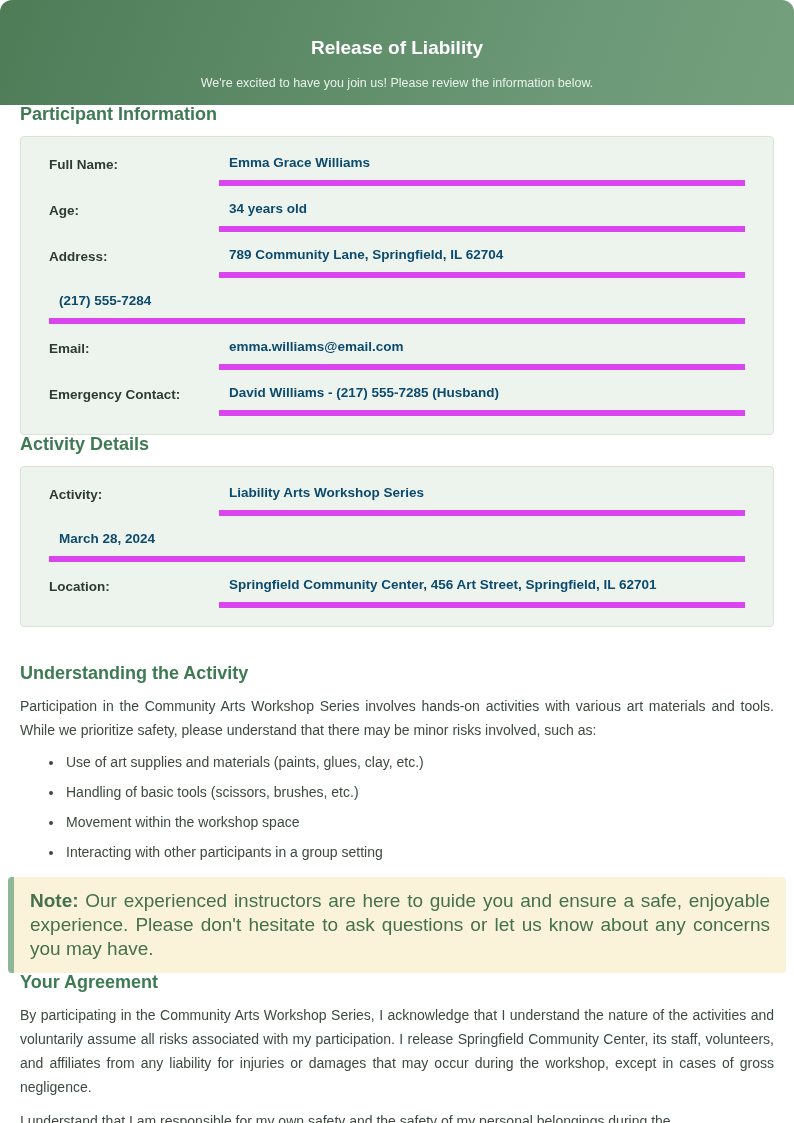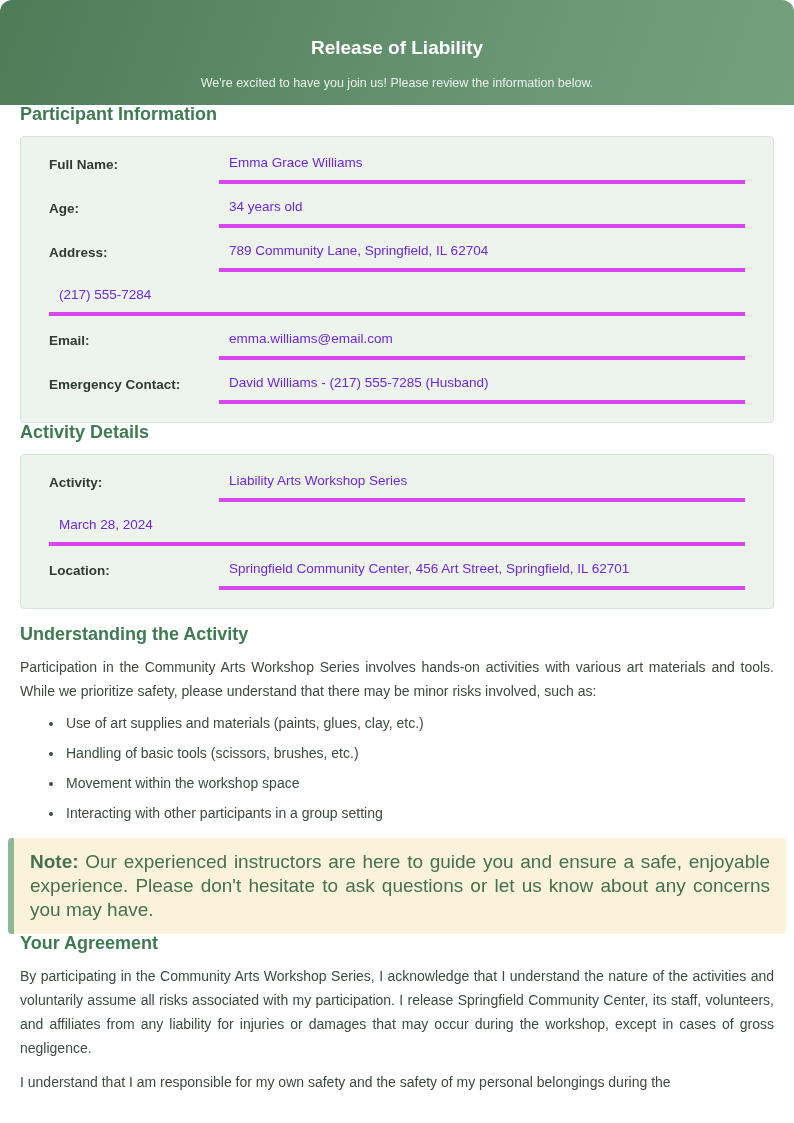--- a/index.html
+++ b/index.html
@@ -34,22 +34,22 @@
   .info-box {
     background:#edf4ee; border:1px solid #d8e4d8; border-radius:4px;
     padding:18px 28px 3px; margin-top:13px;
   }
   .field-row { display:flex; margin-bottom:15px; }
   .field-label {
     width:170px; flex:0 0 170px; box-sizing:border-box;
     font-size:13.5px; font-weight:bold; color:#2e3b31; padding-top:2px;
   }
   .field-value {
-    flex:1; font-size:13.5px; color:#6d28d9;
-    padding:0 0 10px 10px; border-bottom:4px solid #d946ef;
+    flex:1; font-size:13.5px; color:#0c4a6e;
+    padding:0 0 10px 10px; border-bottom:6px solid #d946ef;font-weight:bold;
   }
 
   
   p.body-text {
     font-size:14px; line-height:24px; color:#3d4a40;
     text-align:justify; margin:12px 0 0;
   }
   ul.risk-list {
     margin:8px 0 0; padding-left:44px;
     font-size:14px; color:#3d4a40;
@@ -113,21 +113,21 @@
       </div>
       <div class="field-row">
         <div class="field-value">March 28, 2024</div>
       </div>
       <div class="field-row">
         <div class="field-label">Location:</div>
         <div class="field-value">Springfield Community Center, 456 Art Street, Springfield, IL 62701</div>
       </div>
     </div>
 
-    <h2 class="section-title" style="margin-top:16px">Understanding the Activity</h2>
+    <h2 class="section-title" style="margin-top:37px">Understanding the Activity</h2>
     <p class="body-text">Participation in the Community Arts Workshop Series involves hands-on activities with various art materials and tools. While we prioritize safety, please understand that there may be minor risks involved, such as:</p>
     <ul class="risk-list">
       <li>Use of art supplies and materials (paints, glues, clay, etc.)</li>
       <li>Handling of basic tools (scissors, brushes, etc.)</li>
       <li>Movement within the workshop space</li>
       <li>Interacting with other participants in a group setting</li>
     </ul>
 
     <div class="note-box">
       <span class="note-label">Note:</span><span> Our experienced instructors are here to guide you and ensure a safe, enjoyable experience. Please don't hesitate to ask questions or let us know about any concerns you may have.</span>

